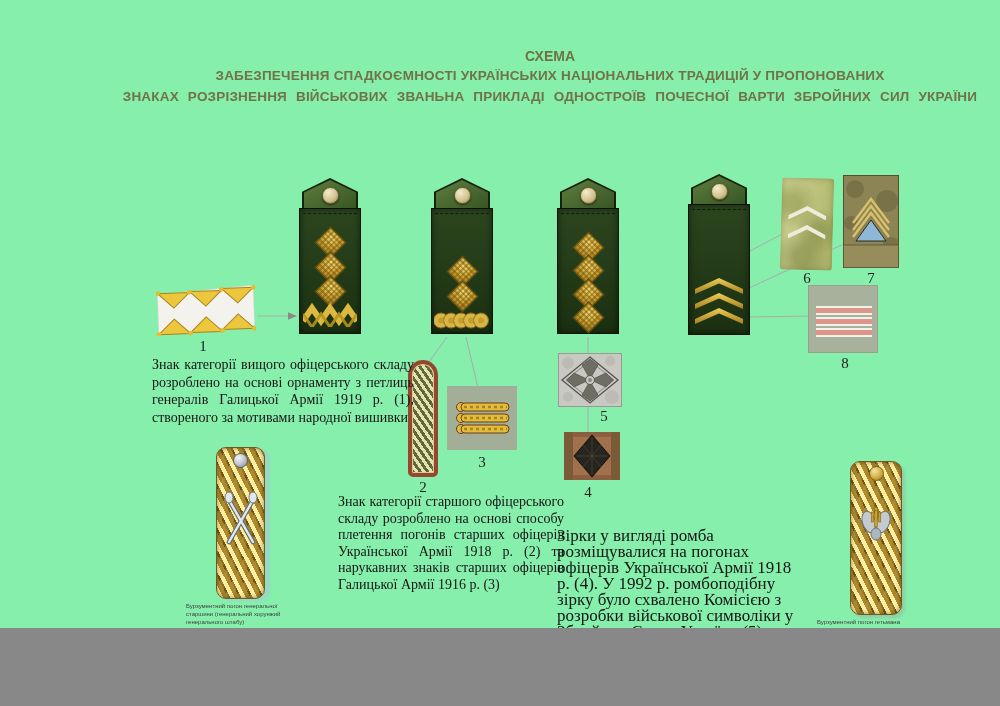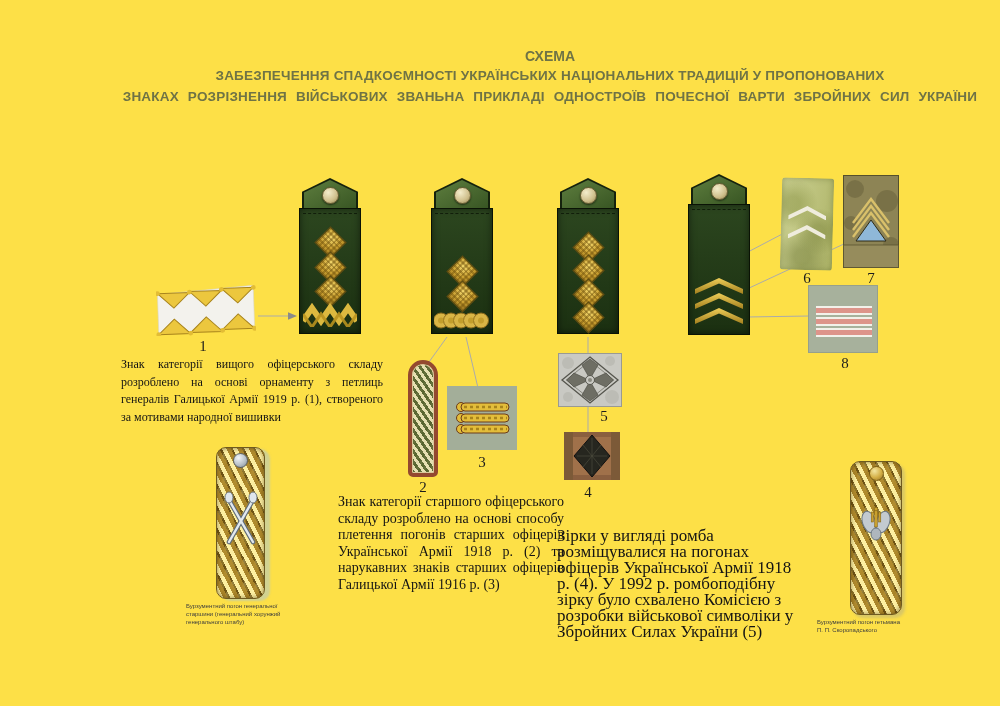--- a/index.html
+++ b/index.html
@@ -1,16 +1,16 @@
 <!DOCTYPE html>
 <html><head>
 <meta charset="utf-8">
 <style>
   html,body{margin:0;padding:0;background:#888;}
-  .page{position:relative;width:1000px;height:706px;background:#fde047;margin:0 auto;
+  .page{position:relative;width:1000px;height:628px;background:#86efac;margin:0 auto;
         font-family:"Liberation Serif",serif;overflow:hidden;}
   .abs{position:absolute;}
 
   
   .title{left:90px;top:46px;width:920px;text-align:center;
          font-family:"Liberation Sans",sans-serif;font-weight:bold;color:#6f7345;}
   .title .t1{font-size:14px;line-height:20px;}
   .title .t2{font-size:13.5px;line-height:20px;letter-spacing:.2px;}
   .title .t3{font-size:13.5px;line-height:21px;word-spacing:5px;letter-spacing:.2px;}
 
@@ -55,21 +55,21 @@
          box-shadow:inset 0 0 6px rgba(90,100,40,.5);}
   .chev-w{position:absolute;left:7px;width:38px;height:14px;
           clip-path:polygon(0 70%,50% 0,100% 70%,100% 100%,50% 32%,0 100%);
           background:#efecdd;filter:drop-shadow(1px 1px 0 #8a8a62);}
   .item8{width:70px;height:68px;box-sizing:border-box;background:#a7b19c;border:1px solid #96a08c;}
   .stripe8{position:absolute;left:7px;width:56px;height:5px;background:#dd948a;
            border-top:2px solid #f2f1ea;border-bottom:2px solid #f2f1ea;}
 
   
   .para{color:#141414;}
-  .p1{left:121px;top:356px;width:262px;font-size:12px;line-height:17.5px;text-align:justify;}
+  .p1{left:152px;top:356px;width:262px;font-size:14px;line-height:17.5px;text-align:justify;}
   .p2{left:338px;top:494px;width:226px;font-size:14px;line-height:16.5px;text-align:justify;}
   .p3{left:557px;top:516px;width:244px;font-size:17px;line-height:16px;margin-top:12px;}
   .p4{left:652px;top:368px;width:292px;font-size:13px;line-height:17px;text-align:justify;letter-spacing:-.1px;}
 
   .fignum{width:18px;text-align:center;font-size:15px;color:#1c1c1c;}
 
   
   .braid{box-sizing:border-box;border:1px solid #6e5a20;border-radius:10px;
          background:
            repeating-linear-gradient(63deg,rgba(60,40,0,.5) 0 2px,rgba(255,242,165,.95) 2px 6px,rgba(170,132,40,.9) 6px 10px),

